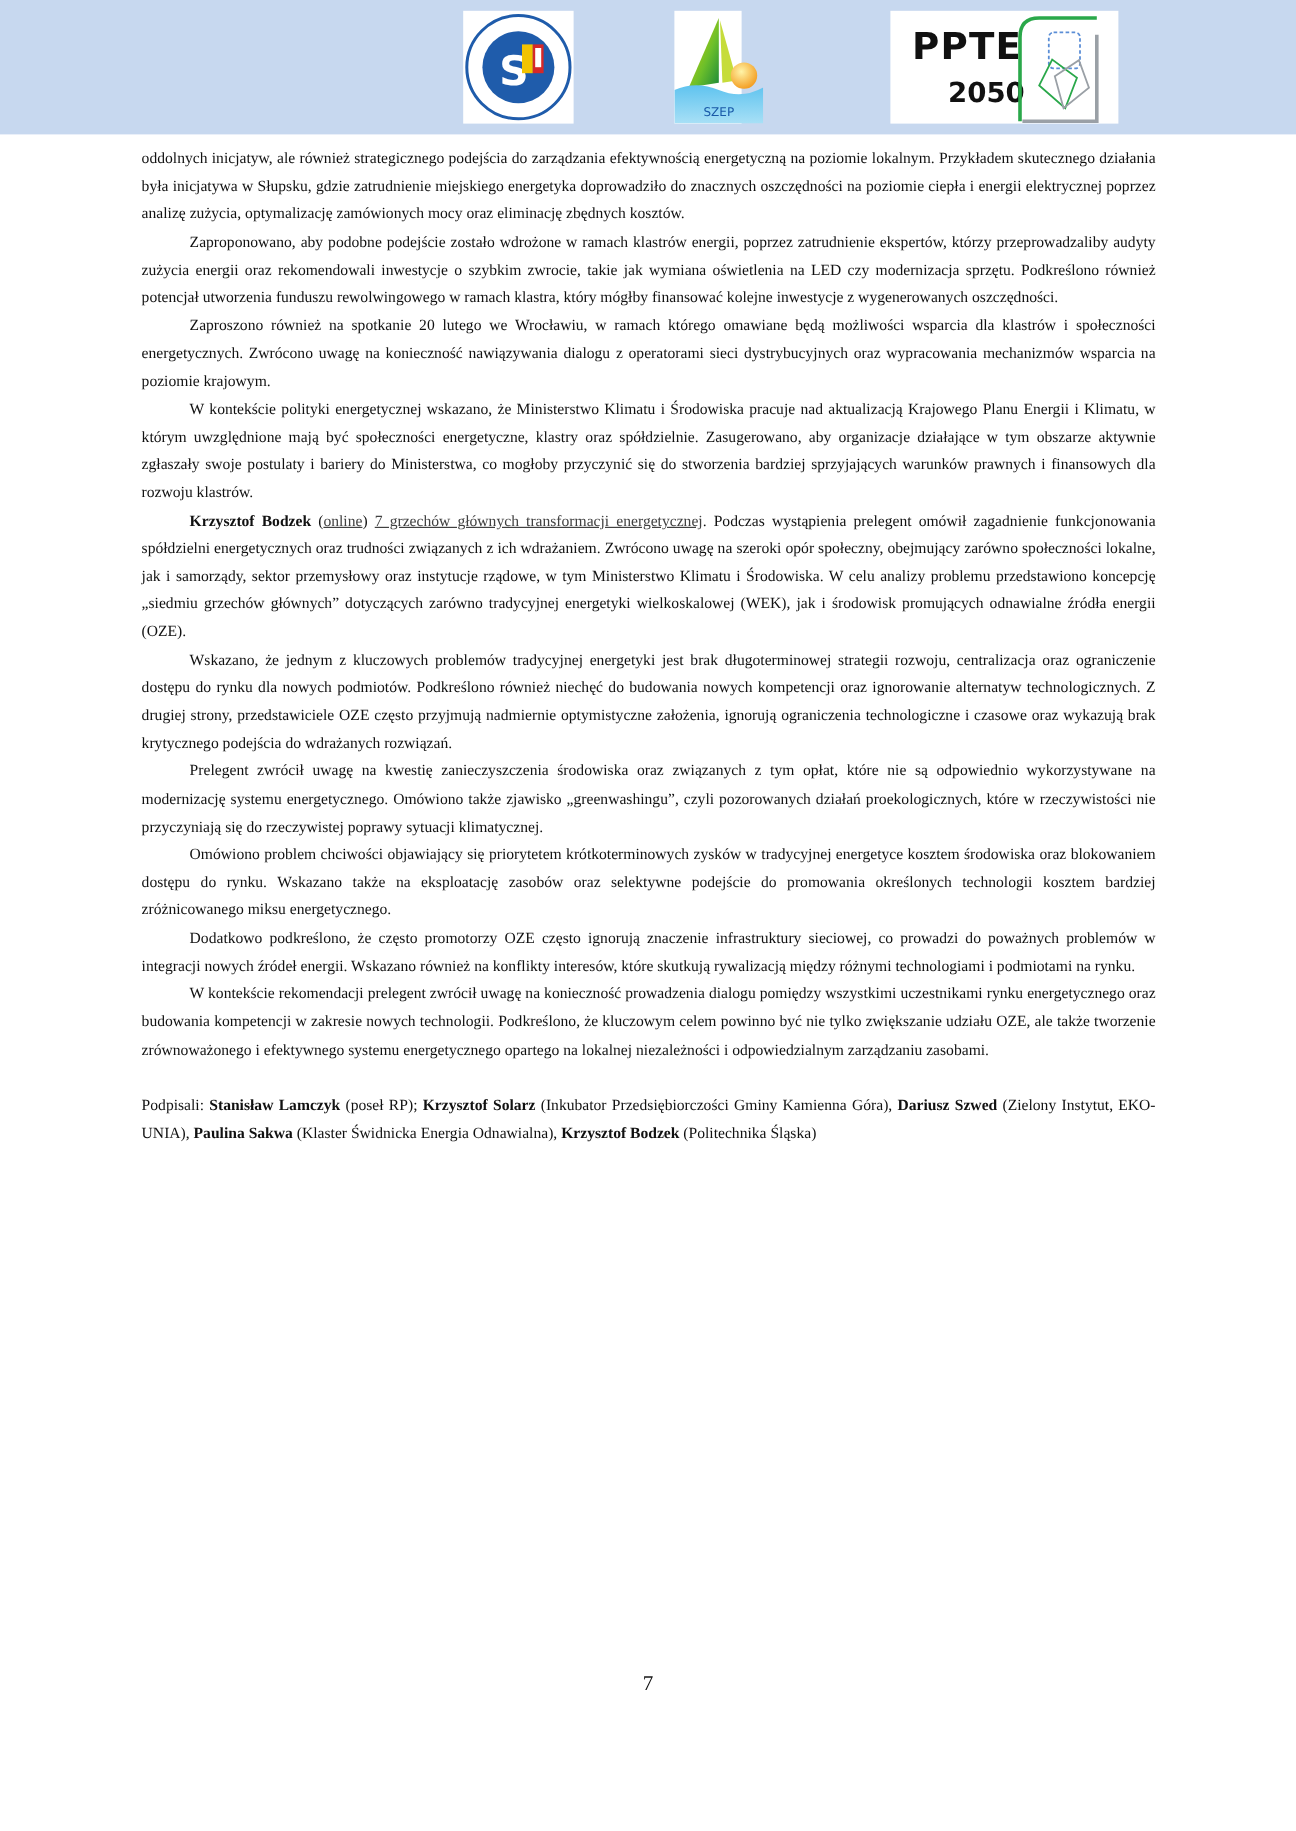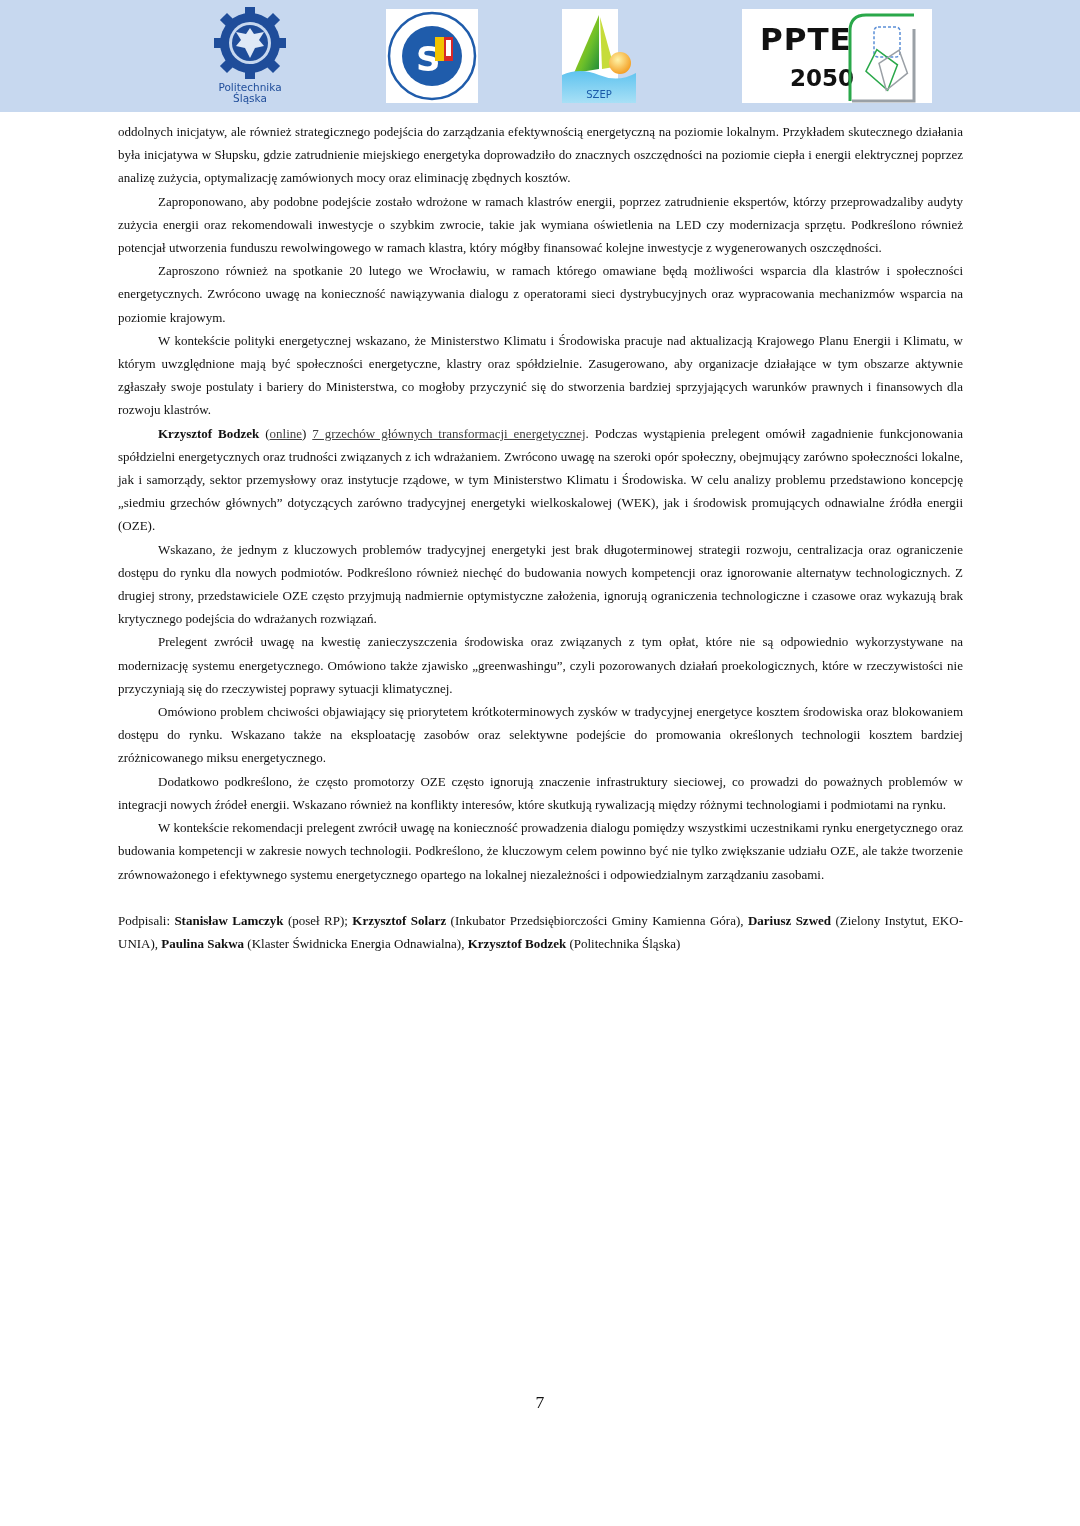--- a/index.html
+++ b/index.html
@@ -19,39 +19,20 @@
   .content p.indent { text-indent: 40px; }
   .content p.gap { margin-top: 23px; }
   .content b { font-weight: bold; }
   .content a { color: #404040; text-decoration: underline; }
   .page-number { position: absolute; left: 0; width: 1080px; top: 1392px; text-align: center; font-size: 17.6px; }
 </style>
 </head>
 <body>
 
 <div class="header">
-  <div class="logo logo-pol">
-    <svg width="76" height="74" viewBox="0 0 76 74">
-      <g fill="#1f4d9a">
-        <circle cx="38" cy="37" r="30"></circle>
-        <rect x="33" y="1" width="10" height="10"></rect>
-        <rect x="33" y="63" width="10" height="10"></rect>
-        <rect x="2" y="32" width="10" height="10"></rect>
-        <rect x="64" y="32" width="10" height="10"></rect>
-        <rect x="10" y="9" width="10" height="10" transform="rotate(45 15 14)"></rect>
-        <rect x="56" y="9" width="10" height="10" transform="rotate(45 61 14)"></rect>
-        <rect x="10" y="55" width="10" height="10" transform="rotate(45 15 60)"></rect>
-        <rect x="56" y="55" width="10" height="10" transform="rotate(45 61 60)"></rect>
-      </g>
-      <circle cx="38" cy="37" r="21" fill="#c7d8ef"></circle>
-      <circle cx="38" cy="37" r="18" fill="#1f4d9a"></circle>
-      <path d="M38 22 L42 28 L52 26 L47 34 L52 40 L43 42 L38 52 L33 42 L24 40 L29 34 L24 26 L34 28 Z" fill="#dfe9f7"></path>
-    </svg>
-    <div class="pol-text">Politechnika<br>Śląska</div>
-  </div>
 
   <div class="logo logo-sep">
     <svg width="92" height="94" viewBox="0 0 92 94">
       <circle cx="46" cy="47" r="43" fill="#fff" stroke="#1f5cab" stroke-width="2.5"></circle>
       <circle cx="46" cy="47" r="30" fill="#1f5cab"></circle>
       <text x="30" y="62" font-family="DejaVu Sans, sans-serif" font-size="34" font-weight="bold" fill="#fff">S</text>
       <rect x="49" y="28" width="9" height="24" fill="#f2c300"></rect>
       <rect x="58" y="28" width="9" height="24" fill="#d62828"></rect>
       <rect x="60" y="31" width="5" height="16" fill="#fff"></rect>
     </svg>

